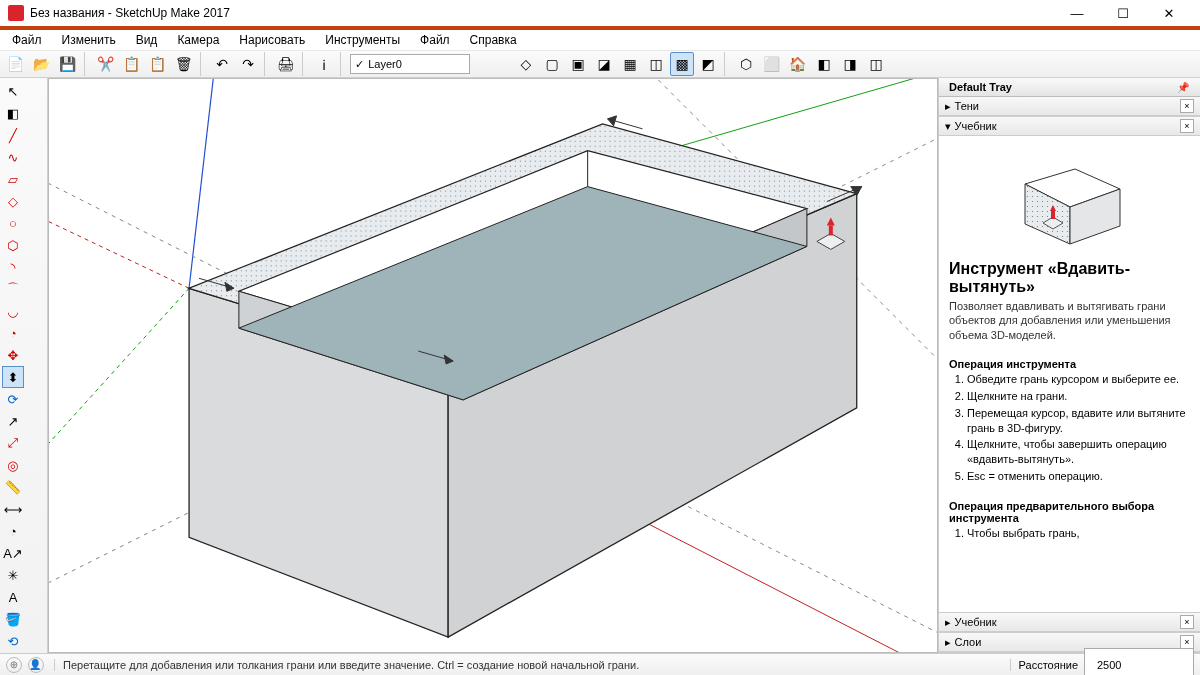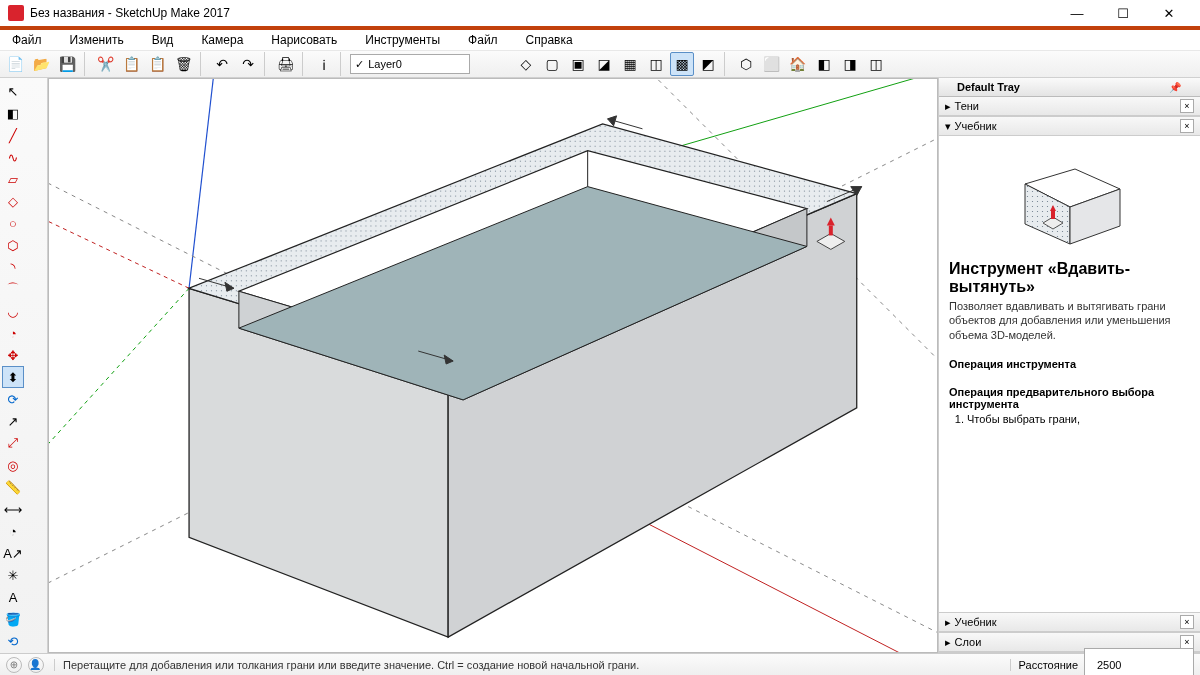--- a/index.html
+++ b/index.html
@@ -3,39 +3,39 @@
 <meta charset="utf-8">
 <style>
 * { margin: 0; padding: 0; box-sizing: border-box; font-family: "Segoe UI", Tahoma, sans-serif; }
 body { width: 1200px; height: 675px; background: #fff; overflow: hidden; position: relative; }
 
 .titlebar { height: 30px; display: flex; align-items: center; padding: 0 8px; background: #fff; border-bottom: 4px solid #c2410c; }
 .titlebar .logo { width: 16px; height: 16px; background: #d9232d; border-radius: 2px; margin-right: 6px; }
 .titlebar .title { font-size: 12px; color: #000; flex: 1; }
 .titlebar .ctrl { width: 46px; height: 30px; display: flex; align-items: center; justify-content: center; font-size: 13px; cursor: pointer; }
 
-.menubar { height: 20px; display: flex; align-items: center; padding: 0 4px; font-size: 12px; gap: 12px; }
+.menubar { height: 20px; display: flex; align-items: center; padding: 0 4px; font-size: 12px; gap: 4px; }
 .menubar .mi { padding: 2px 8px; cursor: pointer; }
 
 .toolbar { height: 28px; border-top: 1px solid #e8e8e8; border-bottom: 1px solid #d0d0d0; background: linear-gradient(#fbfbfb,#efefef); display: flex; align-items: center; padding: 0 4px; gap: 2px; }
 .tb { width: 24px; height: 24px; display: flex; align-items: center; justify-content: center; border: 1px solid transparent; border-radius: 2px; cursor: pointer; font-size: 14px; }
 .tsep { width: 6px; height: 24px; border-left: 1px solid #ccc; margin: 0 2px; }
 .layer-sel { height: 20px; width: 120px; border: 1px solid #aaa; background: #fff; font-size: 11px; display: flex; align-items: center; padding: 0 4px; gap: 4px; }
 
 .workarea { position: absolute; top: 78px; left: 0; right: 0; bottom: 22px; display: flex; }
 
 .toolbox { width: 48px; background: linear-gradient(#fafafa,#f2f2f2); border-right: 1px solid #d0d0d0; display: flex; flex-wrap: wrap; align-content: flex-start; padding: 2px; gap: 0; }
 .tool { width: 22px; height: 22px; display: flex; align-items: center; justify-content: center; border: 1px solid transparent; cursor: pointer; font-size: 13px; }
 .tool.sel { background: #cde3f8; border-color: #5a8fc7; }
 
 .viewport { flex: 1; position: relative; background: #fff; border: 1px solid #bbb; overflow: hidden; }
 .viewport svg { width: 100%; height: 100%; }
 
 .tray { width: 262px; background: #f2f2f2; border-left: 1px solid #ccc; display: flex; flex-direction: column; font-size: 11px; }
-.tray-hdr { background: linear-gradient(#fafafa,#e4e4e4); border-bottom: 1px solid #bbb; padding: 3px 18px; font-weight: bold; display: flex; align-items: center; justify-content: space-between; }
+.tray-hdr { background: linear-gradient(#fafafa,#e4e4e4); border-bottom: 1px solid #bbb; padding: 3px 10px; font-weight: bold; display: flex; align-items: center; justify-content: space-between; }
 .tray-hdr .pin { font-size: 10px; cursor: pointer; }
 .panel { border-bottom: 1px solid #ccc; }
 .panel-hdr { background: linear-gradient(#f8f8f8,#e8e8e8); padding: 2px 6px; display: flex; align-items: center; gap: 4px; cursor: pointer; border-bottom: 1px solid #ccc; }
 .panel-hdr .x { margin-left: auto; width: 14px; height: 14px; border: 1px solid #aaa; background: #fff; display: flex; align-items: center; justify-content: center; font-size: 9px; }
 .panel-body { background: #fff; padding: 8px 10px; overflow-y: auto; }
 .instructor-img { height: 110px; display: flex; align-items: center; justify-content: center; }
 .instr-title { font-size: 16px; font-weight: bold; margin: 6px 0 4px; line-height: 1.1; }
 .instr-desc { font-size: 11px; color: #333; margin-bottom: 10px; line-height: 1.3; }
 .instr-sub { font-size: 11px; font-weight: bold; margin: 16px 0 2px; }
 .instr-ol { padding-left: 18px; font-size: 11px; line-height: 1.35; }
@@ -224,23 +224,30 @@
             <g transform="translate(38,68)">
               <polygon points="0,6 10,0 20,6 10,12" fill="#eee" stroke="#555"></polygon>
               <polygon points="7,-6 13,-6 10,-12" fill="#d9232d"></polygon>
               <rect x="8" y="-6" width="4" height="8" fill="#d9232d"></rect>
             </g>
           </svg>
         </div>
         <div class="instr-title">Инструмент «Вдавить-вытянуть»</div>
         <div class="instr-desc">Позволяет вдавливать и вытягивать грани объектов для добавления или уменьшения объема 3D-моделей.</div>
         <div class="instr-sub">Операция инструмента</div>
+        <ol class="instr-ol">
+          <li>Обведите грань курсором и выберите ее.</li>
+          <li>Щелкните на грани.</li>
+          <li>Перемещая курсор, вдавите или вытяните грань в 3D-фигуру.</li>
+          <li>Щелкните, чтобы завершить операцию «вдавить-вытянуть».</li>
+          <li>Esc = отменить операцию.</li>
+        </ol>
         <div class="instr-sub">Операция предварительного выбора инструмента</div>
         <ol class="instr-ol">
-          <li>Чтобы выбрать грани,</li>
+          <li>Чтобы выбрать грань,</li>
         </ol>
       </div>
     </div>
     <div class="panel">
       <div class="panel-hdr">
         <span>▸</span>
         <span>Учебник</span>
         <span class="x">×</span>
       </div>
     </div>

